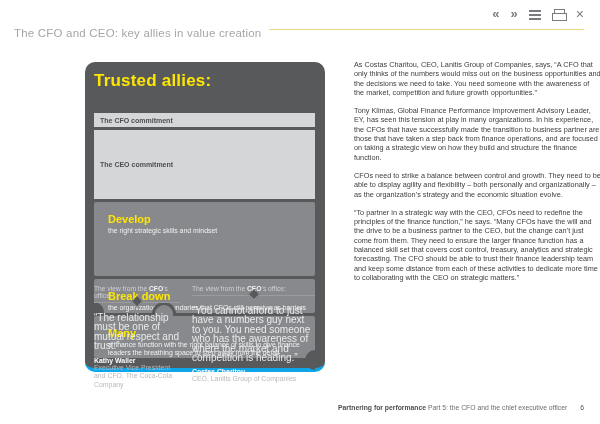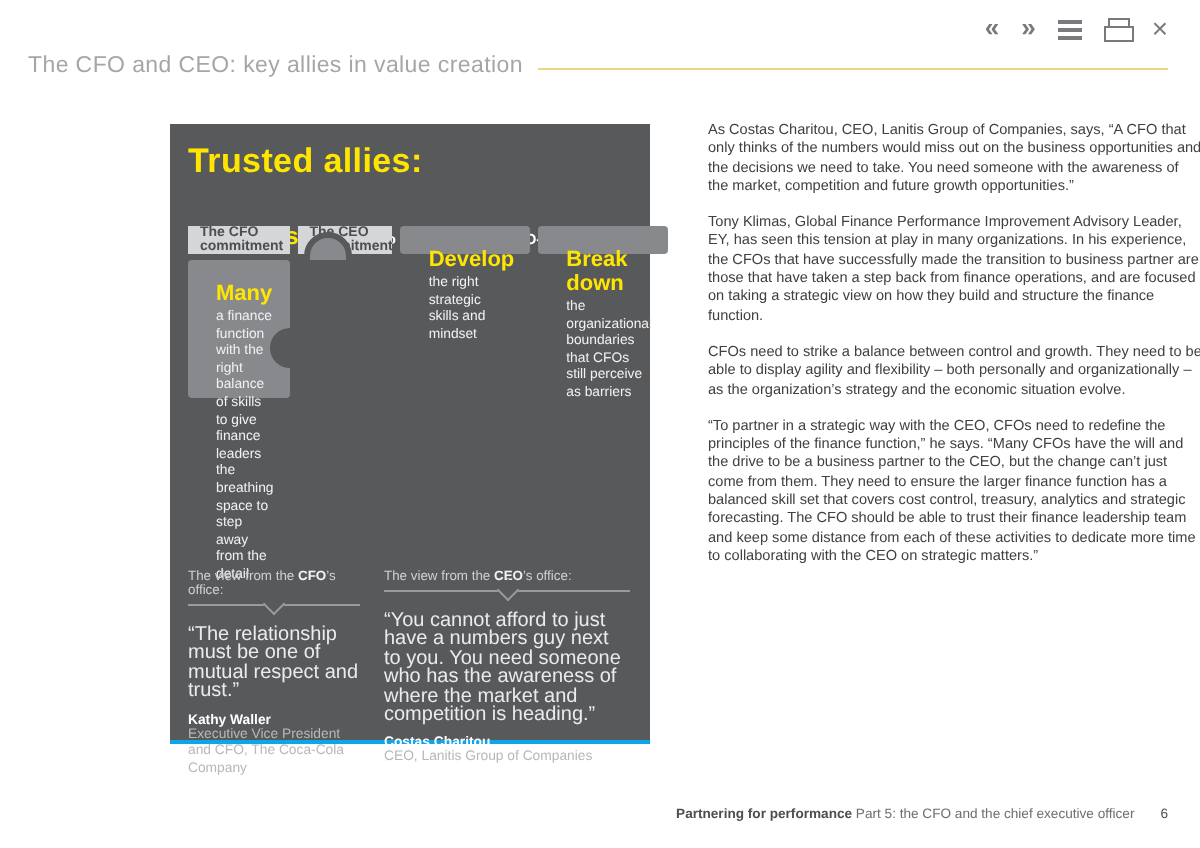--- a/index.html
+++ b/index.html
@@ -28,34 +28,34 @@
   .tool.glyph{font-size:13px;line-height:14px;font-weight:bold;}
   .icon-toc{width:12px;height:10px;position:relative;}
   .icon-toc::before{content:"";position:absolute;left:0;top:1px;width:12px;height:2px;background:var(--icon);
     box-shadow:0 4px 0 var(--icon),0 8px 0 var(--icon);}
   .icon-print{width:13px;height:11px;position:relative;}
   .icon-print::before{content:"";position:absolute;left:2px;top:0;width:9px;height:4px;border:1.5px solid var(--icon);}
   .icon-print::after{content:"";position:absolute;left:0;top:4px;width:13px;height:6px;border:1.5px solid var(--icon);background:#fff;}
   .tool.close{font-size:14px;font-weight:normal;}
 
   
-  .page-title-row{position:absolute;top:27px;left:14px;right:16px;display:flex;align-items:center;}
+  .page-title-row{position:absolute;top:27px;left:14px;right:16px;display:flex;align-items:flex-start;}
   .page-title{font-size:11.5px;color:var(--muted);letter-spacing:.2px;white-space:nowrap;}
   .title-rule{flex:1;height:1px;background:var(--pale-yellow);margin-left:8px;margin-top:2px;}
 
   
   .panel{position:absolute;left:85px;top:62px;width:240px;height:310px;background:var(--panel);
-    border-bottom:2px solid #0ea5e9;}
+    border-bottom:4px solid #0ea5e9;border-radius:10px;}
   .ig-heading{position:absolute;top:9px;left:9px;font-size:17px;font-weight:bold;color:var(--yellow);letter-spacing:.2px;}
   .ig-sub{position:absolute;top:33px;left:9px;right:8px;line-height:14px;margin-top:16px;}
   .ig-stat{font-size:12px;font-weight:bold;color:var(--yellow);}
   .ig-stat-rest{font-size:7.3px;font-weight:bold;color:#ffffff;}
 
   .ig-grid{position:absolute;top:51px;left:9px;right:10px;display:grid;
-    grid-template-columns:1fr 1fr 1fr 1fr;grid-template-rows:14px 69px 74px;gap:3px 4px;}
+    grid-template-columns:1fr;grid-template-rows:14px 69px 74px;gap:3px 4px;}
   .strip{background:var(--strip);color:#4d4e50;font-size:7px;font-weight:bold;
     display:flex;align-items:center;padding-left:6px;}
   .piece{background:var(--tile);border-radius:2px;position:relative;padding:11px 8px 0 14px;}
   .piece-title{font-size:11px;font-weight:bold;color:var(--yellow);margin-bottom:2px;}
   .piece-text{font-size:6.9px;line-height:8.6px;color:#f2f2f3;}
   
   .socket-left{position:absolute;left:0;top:23px;width:10px;height:20px;background:var(--panel);
     border-radius:0 100% 100% 0 / 0 50% 50% 0;}
   .socket-right{position:absolute;right:0;top:34px;width:10px;height:20px;background:var(--panel);
     border-radius:100% 0 0 100% / 50% 0 0 50%;}

